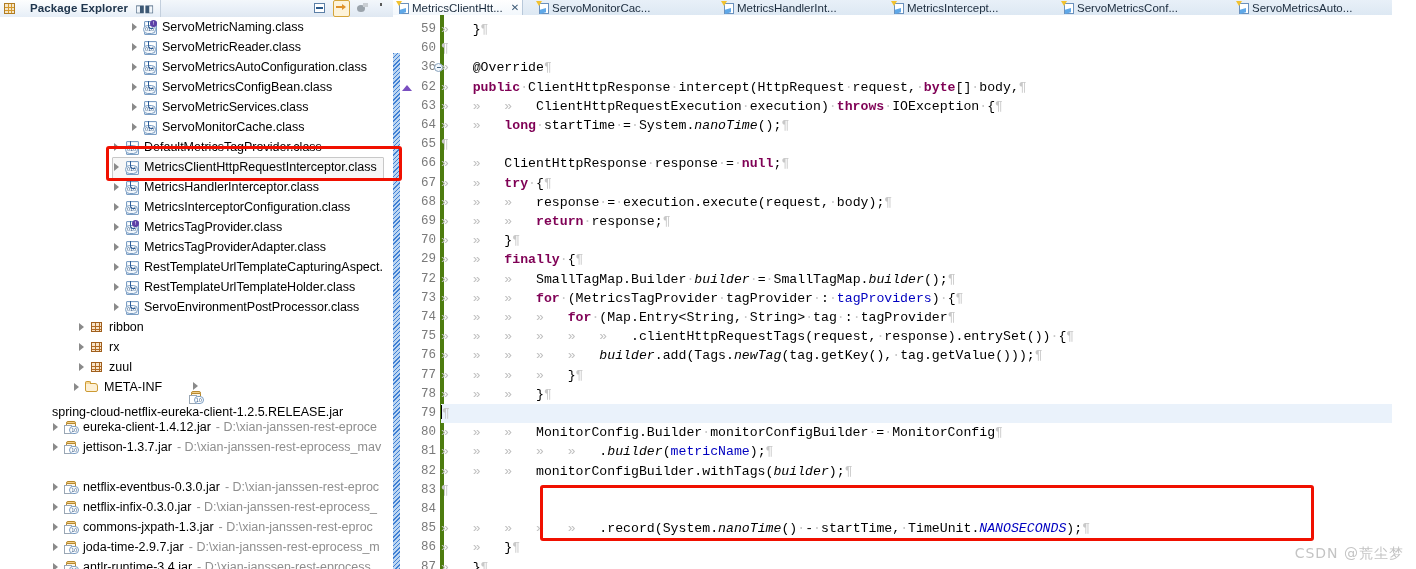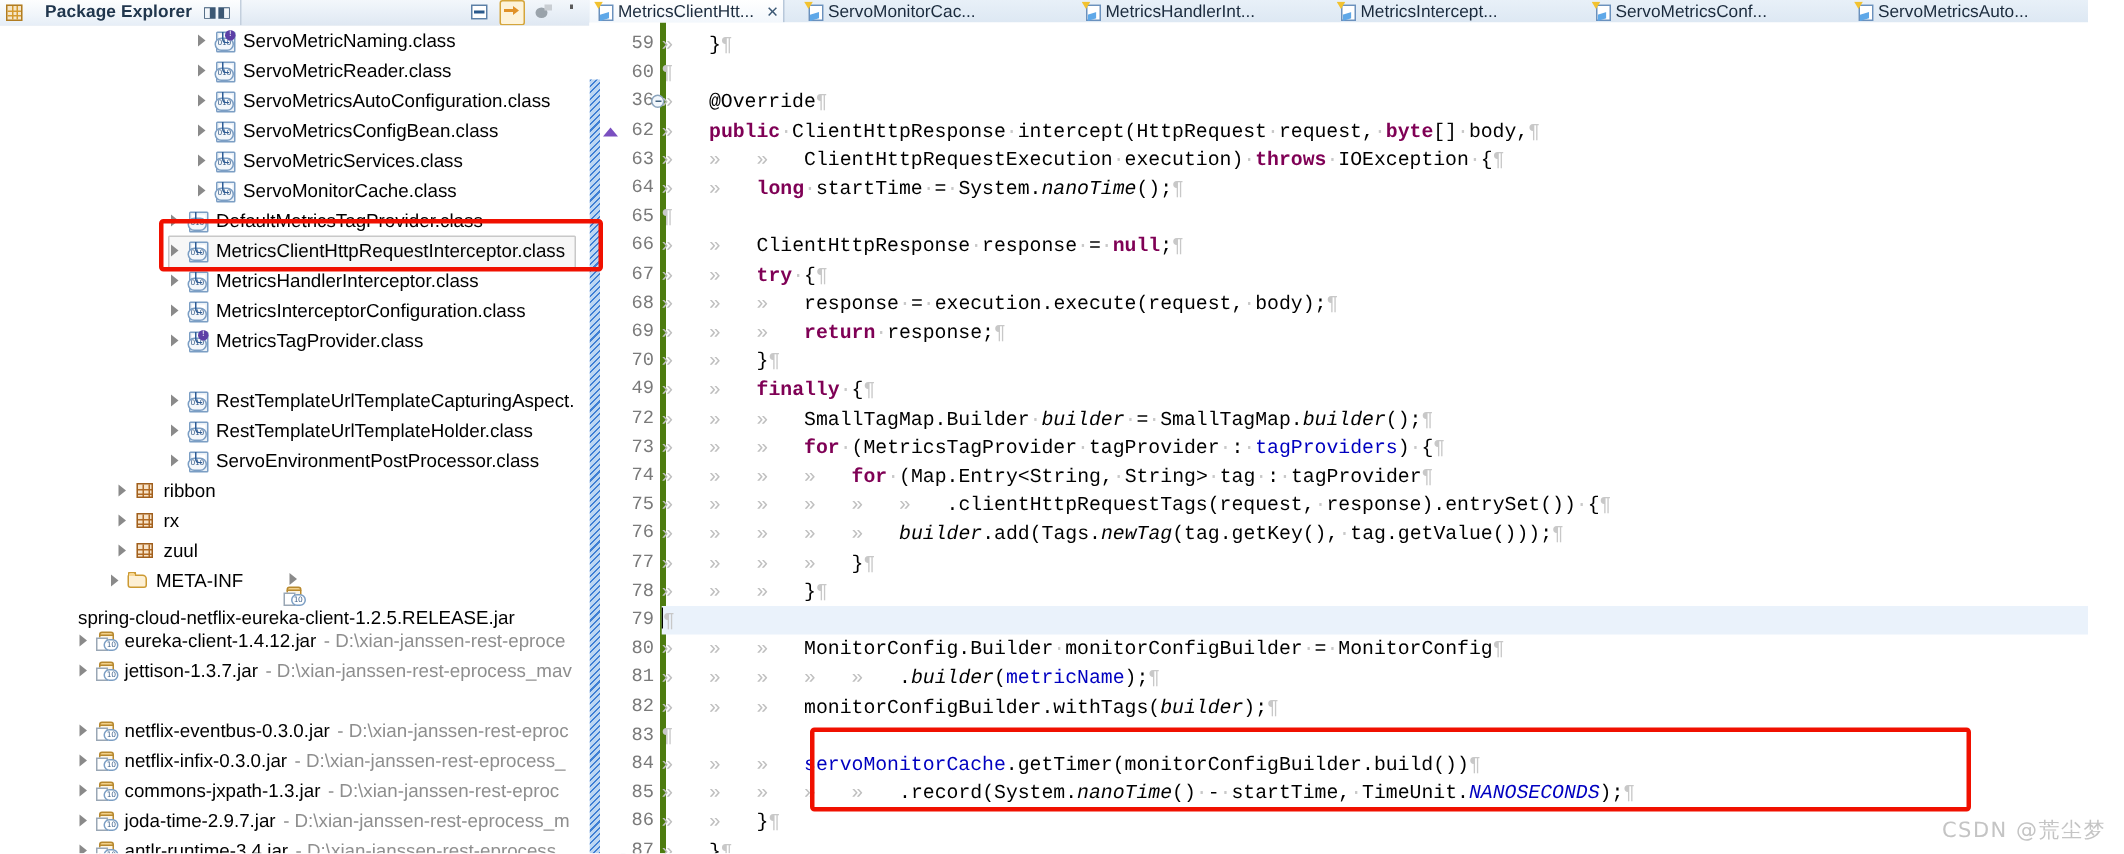--- a/index.html
+++ b/index.html
@@ -536,20 +536,29 @@
         <div class="row" style="top: 200px; position: absolute; left: 0px;">
           <div class="rowcontent" style="display: flex; align-items: center; margin-left: 113px;">
             <span class="arrow has"></span>
             <span class="ic ic-class">
               <span class="jhook"></span>
               <span class="badge-v">!</span>
             </span>
             <span class="lbl">MetricsTagProvider.class</span>
           </div>
         </div>
+        <div class="row" style="top: 220px; position: absolute; left: 0px;">
+          <div class="rowcontent" style="display: flex; align-items: center; margin-left: 113px;">
+            <span class="arrow has"></span>
+            <span class="ic ic-class">
+              <span class="jhook"></span>
+            </span>
+            <span class="lbl">MetricsTagProviderAdapter.class</span>
+          </div>
+        </div>
         <div class="row" style="top: 240px; position: absolute; left: 0px;">
           <div class="rowcontent" style="display: flex; align-items: center; margin-left: 113px;">
             <span class="arrow has"></span>
             <span class="ic ic-class">
               <span class="jhook"></span>
             </span>
             <span class="lbl">RestTemplateUrlTemplateCapturingAspect.</span>
           </div>
         </div>
         <div class="row" style="top: 260px; position: absolute; left: 0px;">
@@ -751,21 +760,21 @@
           <span class="lnum" style="top: 62.6px;">62</span>
           <span class="ovrmark" style="top: 66.6px;"></span>
           <span class="lnum" style="top: 81.8px;">63</span>
           <span class="lnum" style="top: 101px;">64</span>
           <span class="lnum" style="top: 120.2px;">65</span>
           <span class="lnum" style="top: 139.4px;">66</span>
           <span class="lnum" style="top: 158.6px;">67</span>
           <span class="lnum" style="top: 177.8px;">68</span>
           <span class="lnum" style="top: 197px;">69</span>
           <span class="lnum" style="top: 216.2px;">70</span>
-          <span class="lnum" style="top: 235.4px;">49</span>
+          <span class="lnum" style="top: 235.4px;">29</span>
           <span class="lnum" style="top: 254.6px;">72</span>
           <span class="lnum" style="top: 273.8px;">73</span>
           <span class="lnum" style="top: 293px;">74</span>
           <span class="lnum" style="top: 312.2px;">75</span>
           <span class="lnum" style="top: 331.4px;">76</span>
           <span class="lnum" style="top: 350.6px;">77</span>
           <span class="lnum" style="top: 369.8px;">78</span>
           <span class="lnum" style="top: 389px;">79</span>
           <span class="lnum" style="top: 408.2px;">80</span>
           <span class="lnum" style="top: 427.4px;">81</span>
@@ -795,21 +804,20 @@
           <div class="cline" style="top: 293px;"><span class="tabm">»</span>&nbsp;&nbsp;&nbsp;<span class="tabm">»</span>&nbsp;&nbsp;&nbsp;<span class="tabm">»</span>&nbsp;&nbsp;&nbsp;<span class="tabm">»</span>&nbsp;&nbsp;&nbsp;<span class="kw">for</span><span class="pil">·</span>(<span class="txt">Map</span>.<span class="txt">Entry</span>&lt;<span class="txt">String</span>,<span class="pil">·</span><span class="txt">String</span>&gt;<span class="pil">·</span><span class="txt">tag</span><span class="pil">·</span>:<span class="pil">·</span><span class="txt">tagProvider</span><span class="pil">¶</span></div>
           <div class="cline" style="top: 312.2px;"><span class="tabm">»</span>&nbsp;&nbsp;&nbsp;<span class="tabm">»</span>&nbsp;&nbsp;&nbsp;<span class="tabm">»</span>&nbsp;&nbsp;&nbsp;<span class="tabm">»</span>&nbsp;&nbsp;&nbsp;<span class="tabm">»</span>&nbsp;&nbsp;&nbsp;<span class="tabm">»</span>&nbsp;&nbsp;&nbsp;.<span class="txt">clientHttpRequestTags</span>(<span class="txt">request</span>,<span class="pil">·</span><span class="txt">response</span>).<span class="txt">entrySet</span>())<span class="pil">·</span>{<span class="pil">¶</span></div>
           <div class="cline" style="top: 331.4px;"><span class="tabm">»</span>&nbsp;&nbsp;&nbsp;<span class="tabm">»</span>&nbsp;&nbsp;&nbsp;<span class="tabm">»</span>&nbsp;&nbsp;&nbsp;<span class="tabm">»</span>&nbsp;&nbsp;&nbsp;<span class="tabm">»</span>&nbsp;&nbsp;&nbsp;<span class="txt ital">builder</span>.<span class="txt">add</span>(<span class="txt">Tags</span>.<span class="txt ital">newTag</span>(<span class="txt">tag</span>.<span class="txt">getKey</span>(),<span class="pil">·</span><span class="txt">tag</span>.<span class="txt">getValue</span>()));<span class="pil">¶</span></div>
           <div class="cline" style="top: 350.6px;"><span class="tabm">»</span>&nbsp;&nbsp;&nbsp;<span class="tabm">»</span>&nbsp;&nbsp;&nbsp;<span class="tabm">»</span>&nbsp;&nbsp;&nbsp;<span class="tabm">»</span>&nbsp;&nbsp;&nbsp;}<span class="pil">¶</span></div>
           <div class="cline" style="top: 369.8px;"><span class="tabm">»</span>&nbsp;&nbsp;&nbsp;<span class="tabm">»</span>&nbsp;&nbsp;&nbsp;<span class="tabm">»</span>&nbsp;&nbsp;&nbsp;}<span class="pil">¶</span></div>
           <div class="cline cur" style="top: 389px;"><span class="caret"></span><span class="pil">¶</span></div>
           <div class="cline" style="top: 408.2px;"><span class="tabm">»</span>&nbsp;&nbsp;&nbsp;<span class="tabm">»</span>&nbsp;&nbsp;&nbsp;<span class="tabm">»</span>&nbsp;&nbsp;&nbsp;<span class="txt">MonitorConfig</span>.<span class="txt">Builder</span><span class="pil">·</span><span class="txt">monitorConfigBuilder</span><span class="pil">·</span>=<span class="pil">·</span><span class="txt">MonitorConfig</span><span class="pil">¶</span></div>
           <div class="cline" style="top: 427.4px;"><span class="tabm">»</span>&nbsp;&nbsp;&nbsp;<span class="tabm">»</span>&nbsp;&nbsp;&nbsp;<span class="tabm">»</span>&nbsp;&nbsp;&nbsp;<span class="tabm">»</span>&nbsp;&nbsp;&nbsp;<span class="tabm">»</span>&nbsp;&nbsp;&nbsp;.<span class="txt ital">builder</span>(<span class="fld">metricName</span>);<span class="pil">¶</span></div>
           <div class="cline" style="top: 446.6px;"><span class="tabm">»</span>&nbsp;&nbsp;&nbsp;<span class="tabm">»</span>&nbsp;&nbsp;&nbsp;<span class="tabm">»</span>&nbsp;&nbsp;&nbsp;<span class="txt">monitorConfigBuilder</span>.<span class="txt">withTags</span>(<span class="txt ital">builder</span>);<span class="pil">¶</span></div>
           <div class="cline" style="top: 465.8px;"><span class="pil">¶</span></div>
-          <div class="cline" style="top: 485px;"><span class="tabm">»</span>&nbsp;&nbsp;&nbsp;<span class="tabm">»</span>&nbsp;&nbsp;&nbsp;<span class="tabm">»</span>&nbsp;&nbsp;&nbsp;<span class="fld">servoMonitorCache</span>.<span class="txt">getTimer</span>(<span class="txt">monitorConfigBuilder</span>.<span class="txt">build</span>())<span class="pil">¶</span></div>
           <div class="cline" style="top: 504.2px;"><span class="tabm">»</span>&nbsp;&nbsp;&nbsp;<span class="tabm">»</span>&nbsp;&nbsp;&nbsp;<span class="tabm">»</span>&nbsp;&nbsp;&nbsp;<span class="tabm">»</span>&nbsp;&nbsp;&nbsp;<span class="tabm">»</span>&nbsp;&nbsp;&nbsp;.<span class="txt">record</span>(<span class="txt">System</span>.<span class="txt ital">nanoTime</span>()<span class="pil">·</span>-<span class="pil">·</span><span class="txt">startTime</span>,<span class="pil">·</span><span class="txt">TimeUnit</span>.<span class="fld ital">NANOSECONDS</span>);<span class="pil">¶</span></div>
           <div class="cline" style="top: 523.4px;"><span class="tabm">»</span>&nbsp;&nbsp;&nbsp;<span class="tabm">»</span>&nbsp;&nbsp;&nbsp;}<span class="pil">¶</span></div>
           <div class="cline" style="top: 542.6px;"><span class="tabm">»</span>&nbsp;&nbsp;&nbsp;}<span class="pil">¶</span></div>
         </div>
     </div>
   </div>
 
   <div class="redbox" id="box0" style="left: 106px; top: 146px; width: 290px; height: 29px; border-color: rgb(240, 16, 0);"></div>
   <div class="redbox" id="box1" style="left: 540px; top: 485px; width: 768px; height: 50px; border-color: rgb(240, 16, 0);"></div>
 

